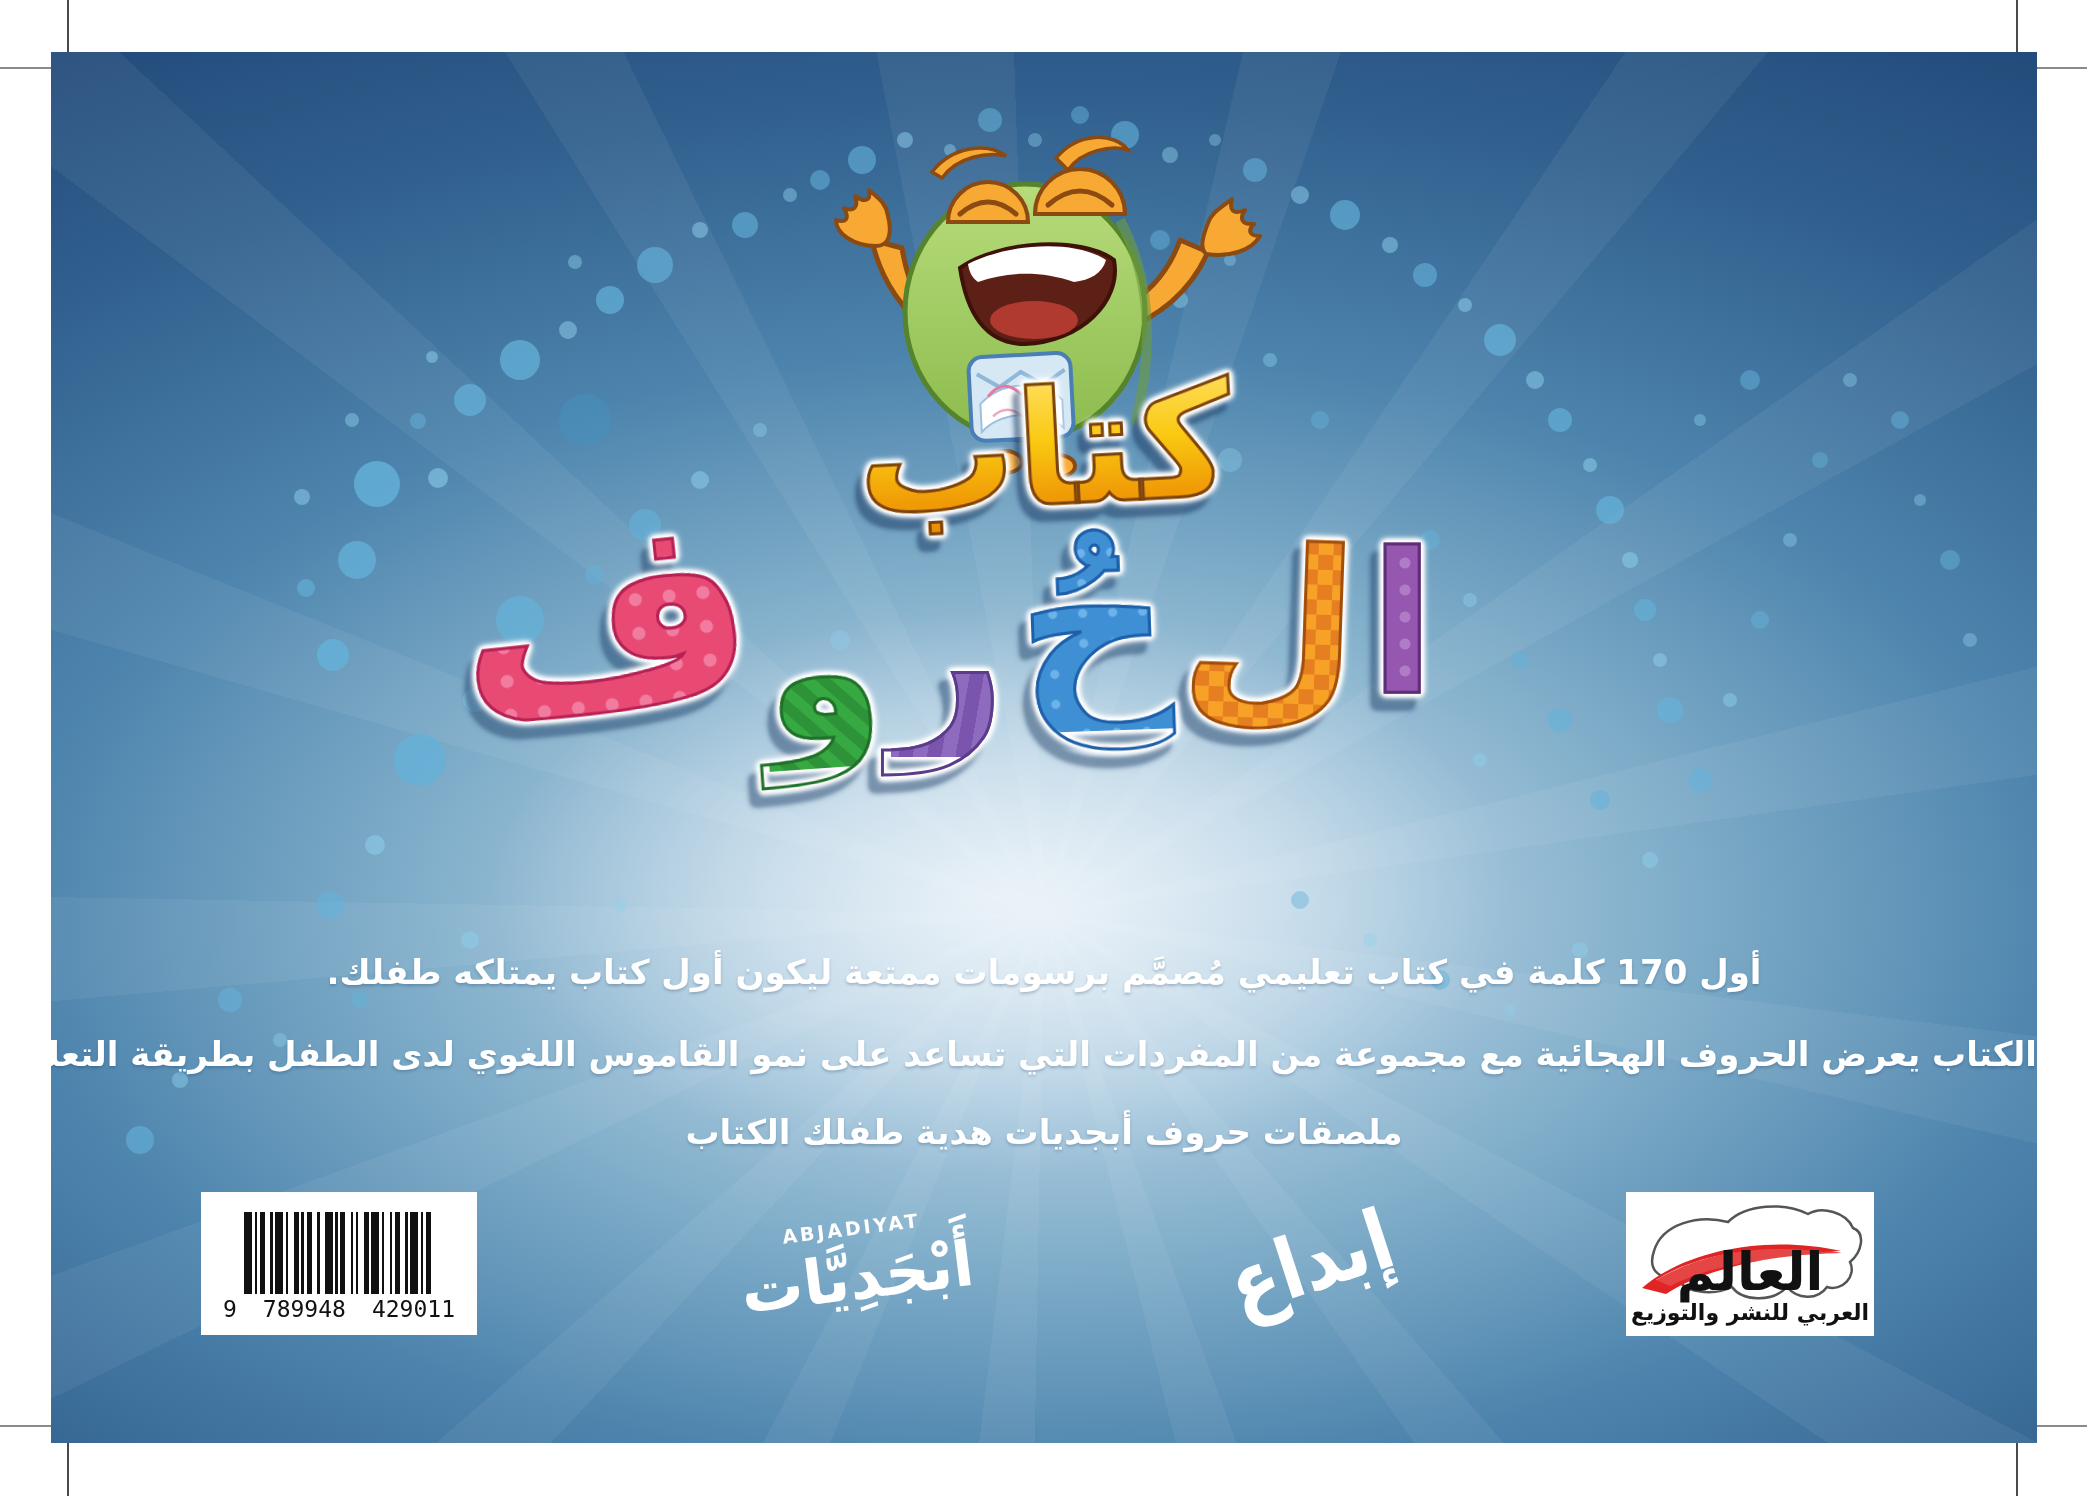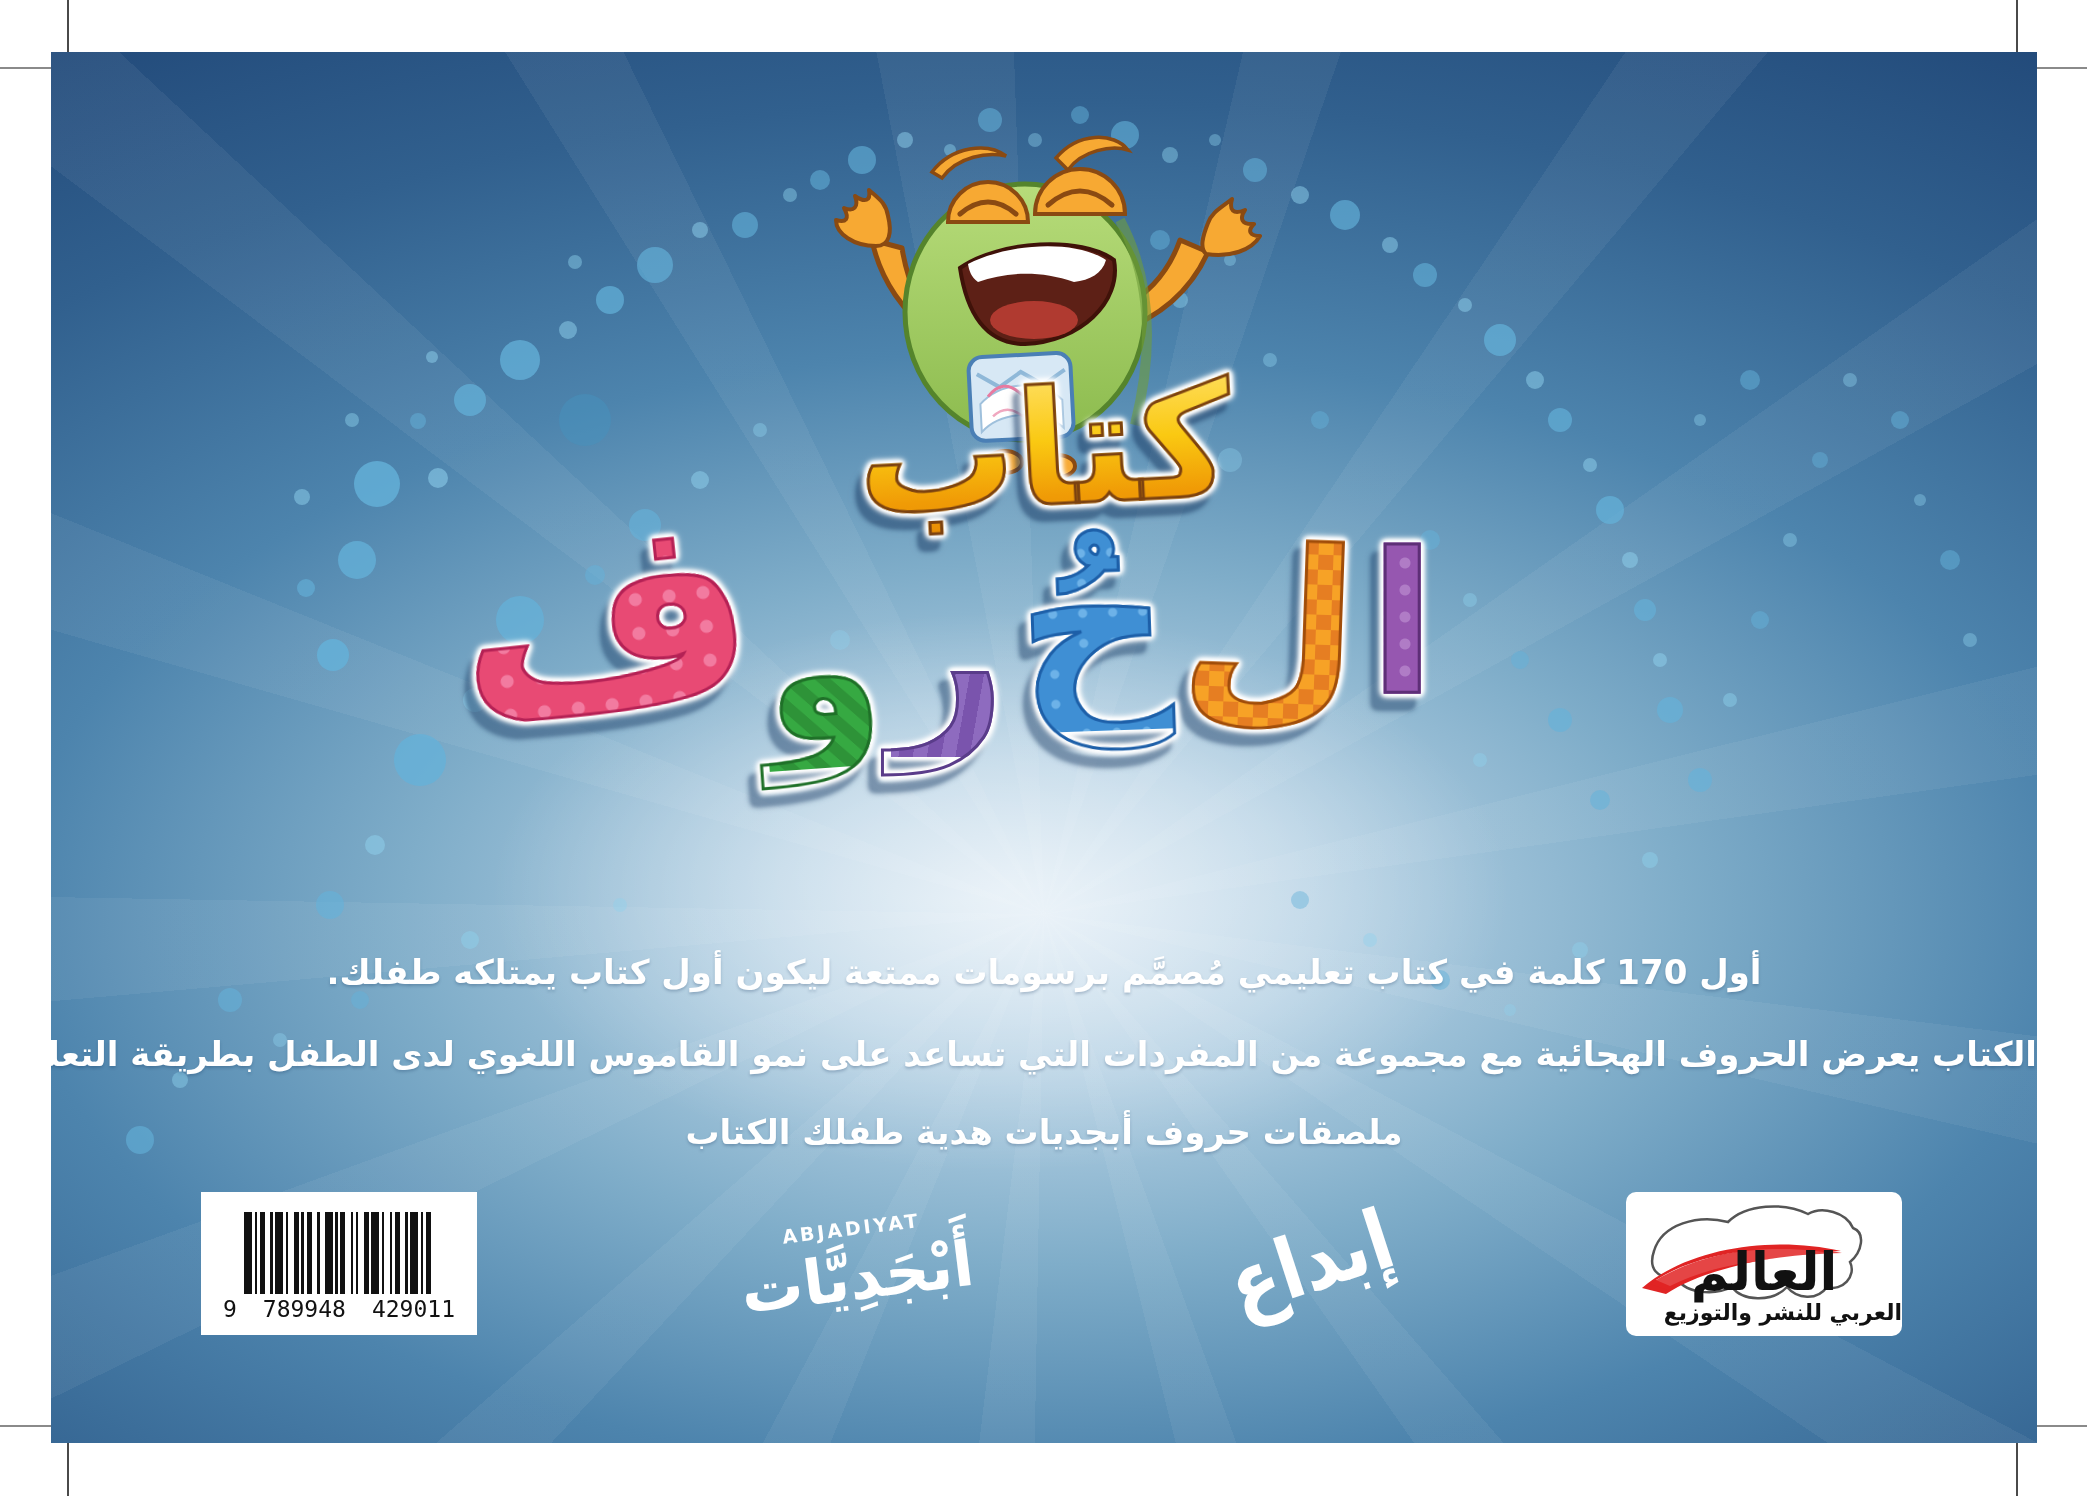--- a/index.html
+++ b/index.html
@@ -94,27 +94,27 @@
      display:flex;flex-direction:column;align-items:center;justify-content:center;
      transform:rotate(-7deg);color:#ffffff;}
   #abjadiyat-latin{font-size:19px;font-weight:bold;letter-spacing:3px;}
   #abjadiyat-arabic{font-size:62px;font-weight:bold;direction:rtl;line-height:1.25;}
 
   #ibdaa-logo{position:absolute;left:1155px;top:1120px;width:210px;height:180px;
      display:flex;align-items:center;justify-content:center;}
   #ibdaa-text{color:#ffffff;font-size:72px;font-weight:bold;direction:rtl;
      transform:rotate(-18deg) scaleY(1.15);}
 
-  #publisher-logo{position:absolute;left:1575px;top:1140px;width:276px;height:144px;
-     background:#ffffff;overflow:hidden;border-radius:10px;}
+  #publisher-logo{position:absolute;left:1575px;top:1140px;width:248px;height:144px;
+     background:#ffffff;overflow:hidden;}
   #publisher-map{position:absolute;left:10px;top:4px;}
   #publisher-name{position:absolute;left:0;right:0;top:54px;text-align:center;
      color:#111;font-size:52px;font-weight:bold;direction:rtl;line-height:1;
      letter-spacing:8px;}
-  #publisher-tagline{position:absolute;left:0;right:0;top:108px;text-align:right;
+  #publisher-tagline{position:absolute;left:0;right:0;top:108px;text-align:center;
      color:#111;font-size:22px;font-weight:bold;direction:rtl;}
 </style>
 </head>
 <body>
 
 <div id="page">
 
   <div class="cropmark v" style="left:67px;top:0;"></div>
   <div class="cropmark h" style="left:0;top:67px;"></div>
   <div class="cropmark v" style="left:2016px;top:0;"></div>

